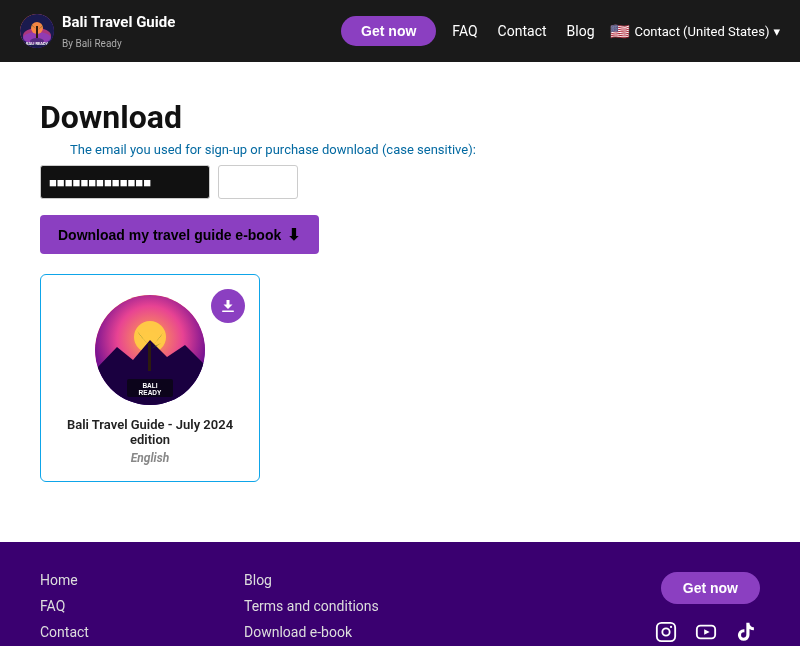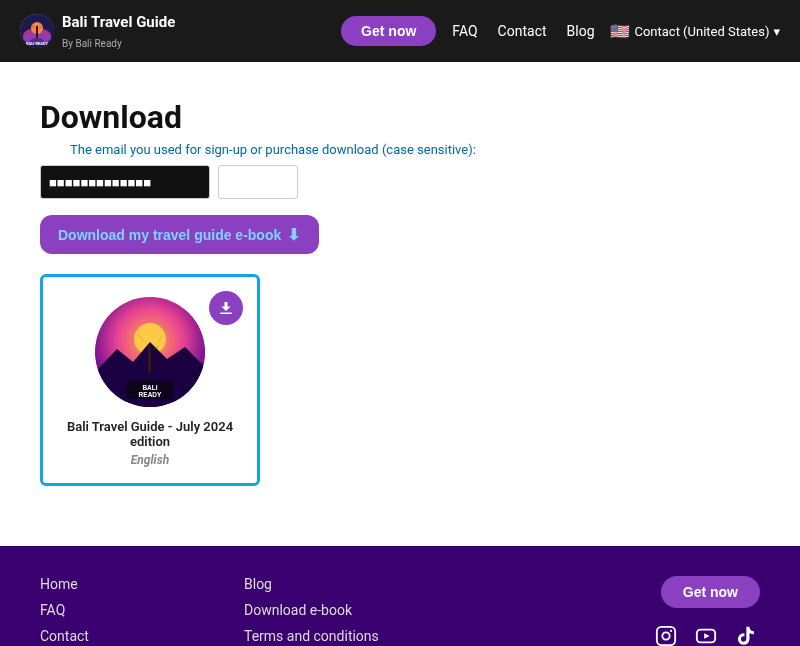--- a/index.html
+++ b/index.html
@@ -100,36 +100,36 @@
     }
     .email-input-empty {
       width: 80px;
       height: 34px;
       border: 1px solid #ccc;
       border-radius: 3px;
       background: #fff;
     }
     .btn-download {
       background: #8b3fc1;
-      color: #7dd3fc;
+      color: #000000;
       border: none;
-      border-radius: 12px;
+      border-radius: 4px;
       padding: 10px 18px;
       font-size: 14px;
       font-weight: 600;
       cursor: pointer;
       display: flex;
       align-items: center;
       gap: 6px;
     }
     .btn-download .dl-icon { font-size: 16px; }
 
     
     .book-card {
-      border: 3px solid #0ea5e9;
+      border: 1px solid #0ea5e9;
       border-radius: 6px;
       width: 220px;
       padding: 20px 16px 16px 16px;
       display: flex;
       flex-direction: column;
       align-items: center;
       margin-top: 20px;
       position: relative;
     }
     .book-cover {
@@ -324,22 +324,22 @@
 
 <footer>
   <div class="footer-top">
     <div class="footer-col">
       <a href="#">Home</a>
       <a href="#">FAQ</a>
       <a href="#">Contact</a>
     </div>
     <div class="footer-col">
       <a href="#">Blog</a>
+      <a href="#">Terms and conditions</a>
       <a href="#">Download e-book</a>
-      <a href="#">Terms and conditions</a>
     </div>
     <div class="footer-col"></div>
     <div class="footer-right">
       <button class="footer-btn-get-now">Get now</button>
       <div class="social-icons">
 
         <div class="social-icon">
           <svg width="22" height="22" viewBox="0 0 24 24" fill="none" stroke="white" stroke-width="2" stroke-linecap="round" stroke-linejoin="round">
             <rect x="2" y="2" width="20" height="20" rx="5" ry="5"></rect>
             <circle cx="12" cy="12" r="4"></circle>

